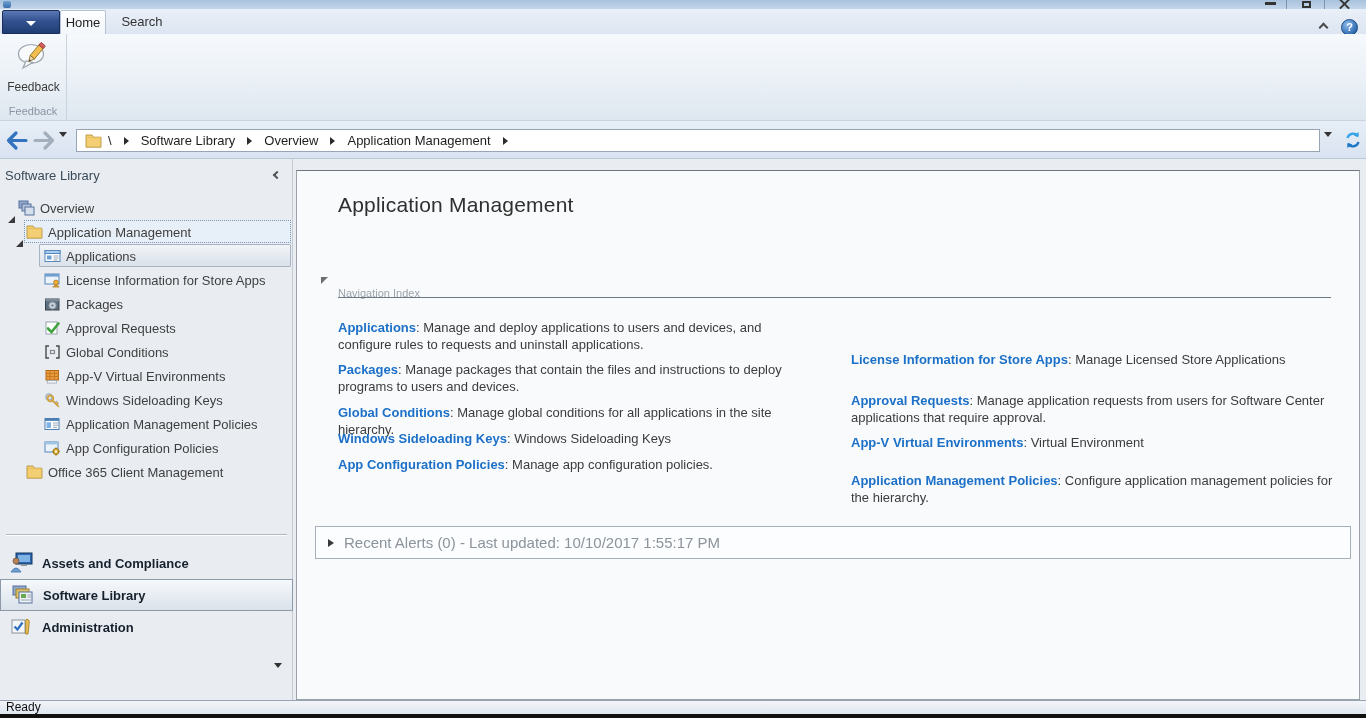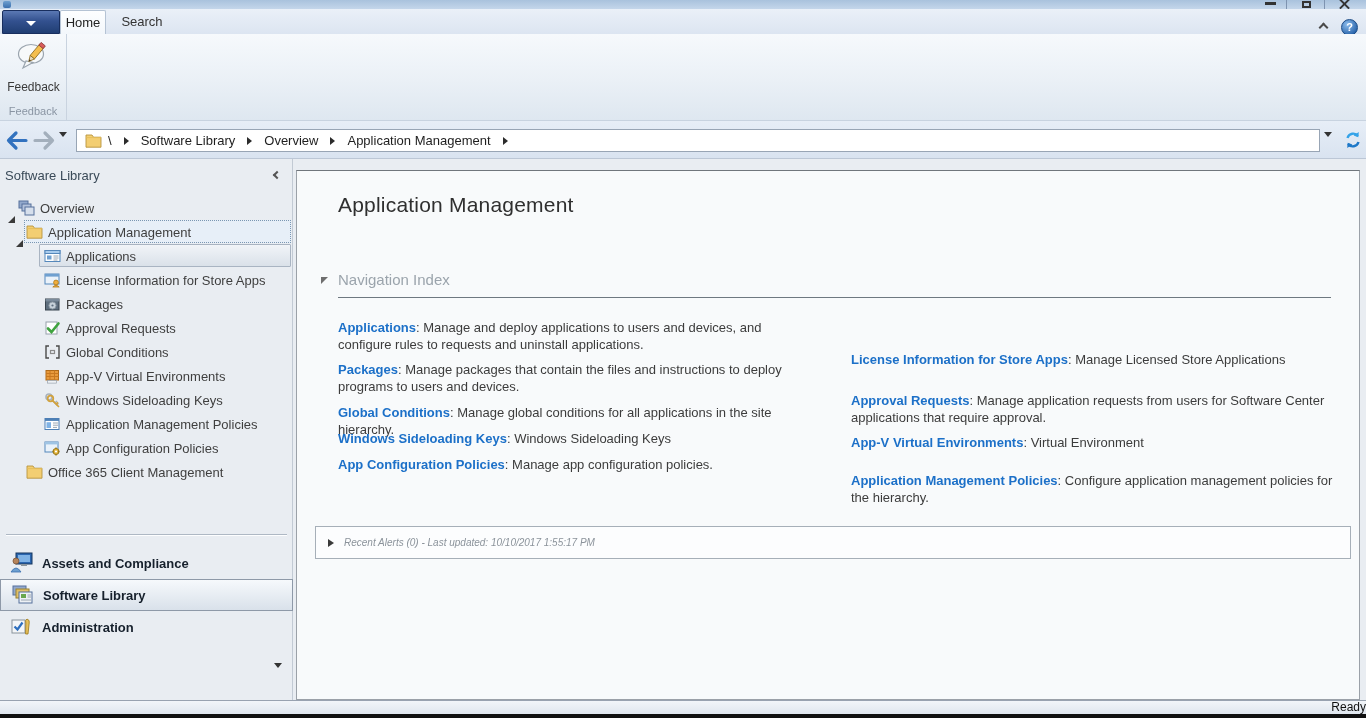--- a/index.html
+++ b/index.html
@@ -106,37 +106,37 @@
   #nav-more { position:absolute; right:10px; bottom:14px; cursor:pointer; }
 
   
   #main-bg { position:absolute; left:293px; top:159px; width:1073px; height:541px; background:#E9EDF2; }
   #content { position:absolute; left:296px; top:170px; width:1064px; height:530px;
     background:#F8FAFB; border:1px solid #9BA1A8; border-top-color:#70767C; }
   #page-title { position:absolute; left:41px; top:22px; font-size:21px; font-weight:300;
     color:#2F2F2F; letter-spacing:0.2px; }
   #section-arrow { position:absolute; left:24px; top:106px; width:0; height:0;
     border-style:solid; border-width:7px 7px 0 0; border-color:#6E6E6E transparent transparent transparent; }
-  #section-title { position:absolute; left:41px; top:100px; font-size:15px; color:#9BA4AC; }
+  #section-title { position:absolute; left:41px; top:116px; font-size:11px; color:#9BA4AC; }
   #section-rule { position:absolute; left:41px; right:28px; top:126px; height:0; border-top:1px solid #6E7880; }
   .nav-link-item { position:absolute; width:478px; font-size:13px; line-height:17px; color:#3C3C3C; }
   .nav-link-item .link { color:#1C70C8; font-weight:bold; cursor:pointer; }
   .col-left  { left:41px; }
   .col-right { left:554px; width:496px;margin-top:32px; }
 
   #alerts-box { position:absolute; left:18px; top:355px; width:1036px; height:33px;
     background:#FCFDFE; border:1px solid #A6AFB8; display:flex; align-items:center; cursor:pointer; }
   #alerts-box .tri-right { width:0; height:0; border:4px solid transparent;
     border-left:6px solid #3A3A3A; border-right:0; margin:0 10px 0 12px; }
-  #alerts-text { font-size:10px; color:#8B939B;font-style:italic; }
+  #alerts-text { font-size:15px; color:#8B939B; }
 
   
   #statusbar { position:absolute; left:0; top:700px; width:1366px; height:14px;
     background:linear-gradient(#F2F5F9,#DFE6EE); border-top:1px solid #98A2B0;
-    font-size:12px; color:#111; line-height:13px; padding-left:6px;text-align:right; }
+    font-size:12px; color:#111; line-height:13px; padding-left:6px; }
   #bottom-edge { position:absolute; left:0; top:714px; width:1366px; height:4px; background:#101010; }
 </style>
 </head>
 <body>
 
 <div id="app">
 
   <div id="titlebar">
     <span id="app-icon"></span>
     <span class="wb-sep" style="left:1286px"></span>

